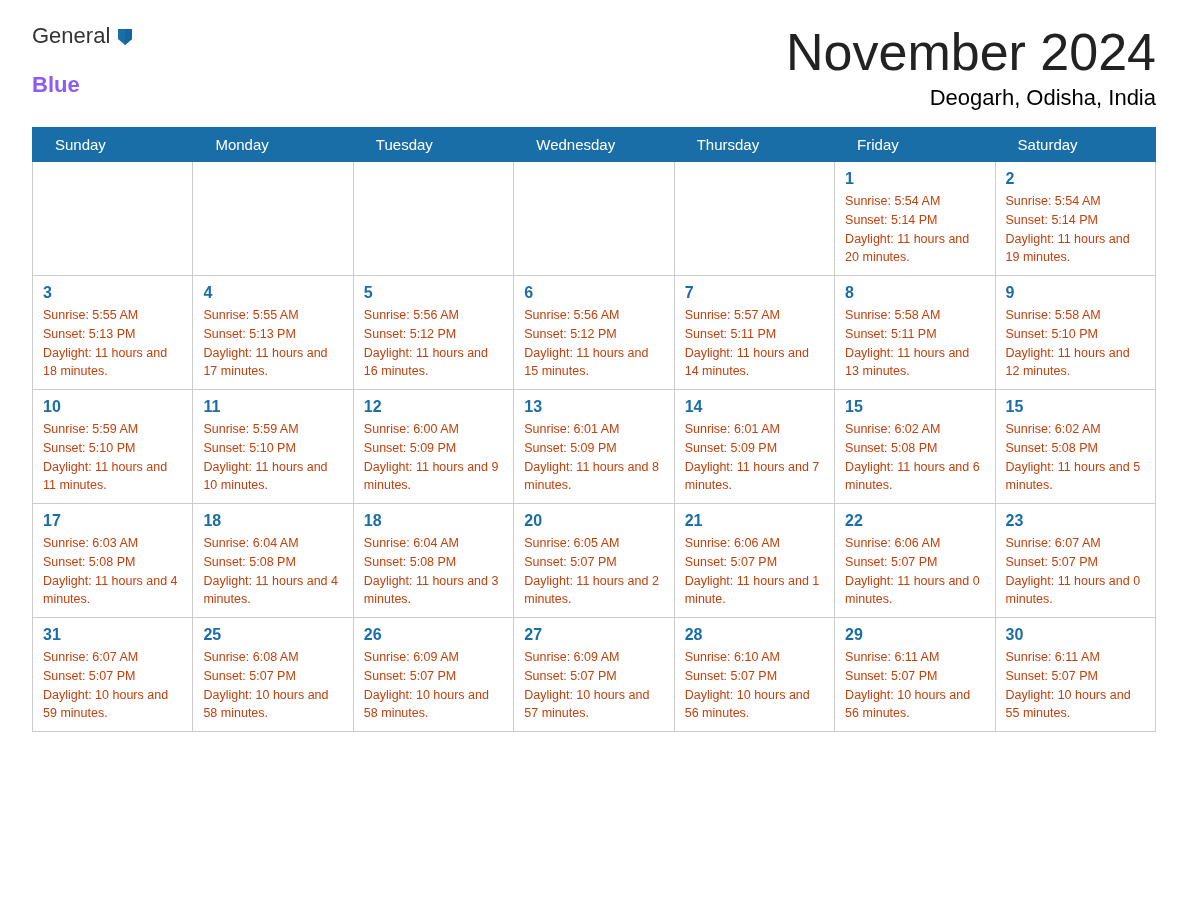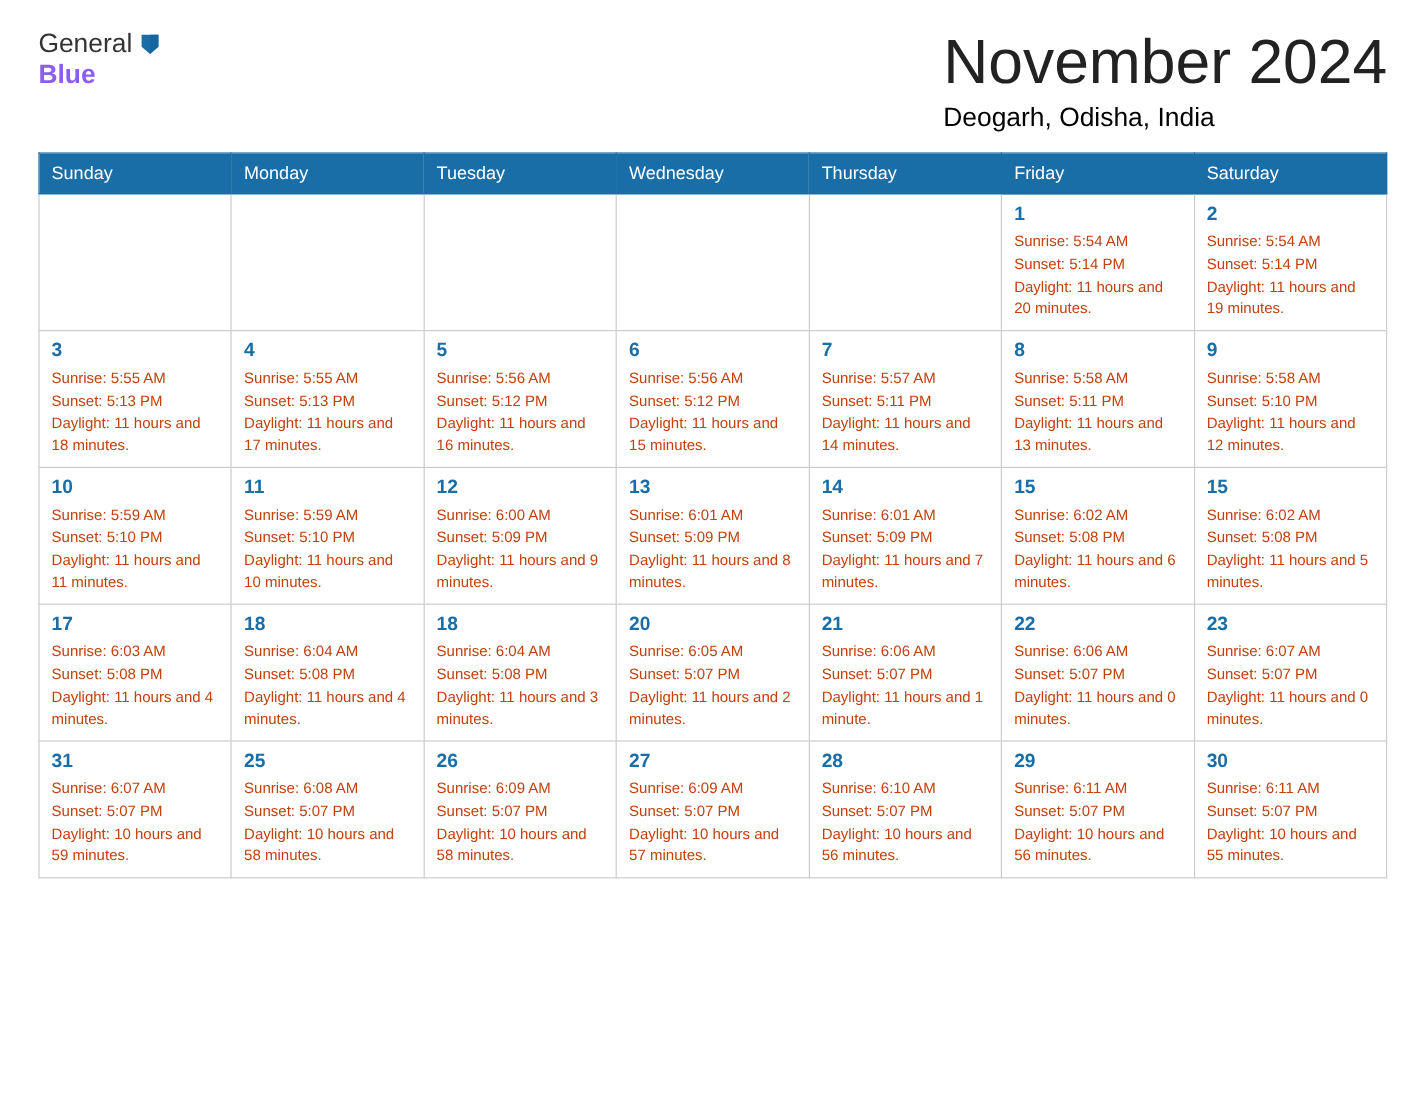--- a/index.html
+++ b/index.html
@@ -16,20 +16,21 @@
       display: flex;
       justify-content: space-between;
       align-items: flex-start;
       margin-bottom: 16px;
     }
 
     .logo-area {
       display: flex;
       flex-direction: column;
       align-items: flex-start;
+      gap: 23px;
     }
 
     .logo-text {
       display: flex;
       align-items: center;
       font-size: 22px;
       font-weight: normal;
       color: #333;
       line-height: 1;
     }
@@ -46,20 +47,21 @@
       margin-top: 2px;
     }
 
     .logo-line2 {
       display: flex;
       align-items: center;
       gap: 2px;
     }
 
     .title-area {
+      text-align: right;
     }
 
     .month-title {
       font-size: 52px;
       font-weight: 300;
       color: #222;
       line-height: 1.1;
     }
 
     .location-title {
@@ -73,21 +75,21 @@
       width: 100%;
       border-collapse: collapse;
       table-layout: fixed;
     }
 
     .calendar-table thead tr th {
       background-color: #1a6ea8;
       color: #fff;
       font-size: 15px;
       font-weight: normal;
-      padding: 8px 10px;
+      padding: 8px 22px;
       text-align: left;
       border: 1px solid #1a6ea8;
     }
 
     .calendar-table tbody tr td {
       border: 1px solid #ccc;
       vertical-align: top;
       padding: 8px 10px;
       font-size: 13px;
       color: #333;

